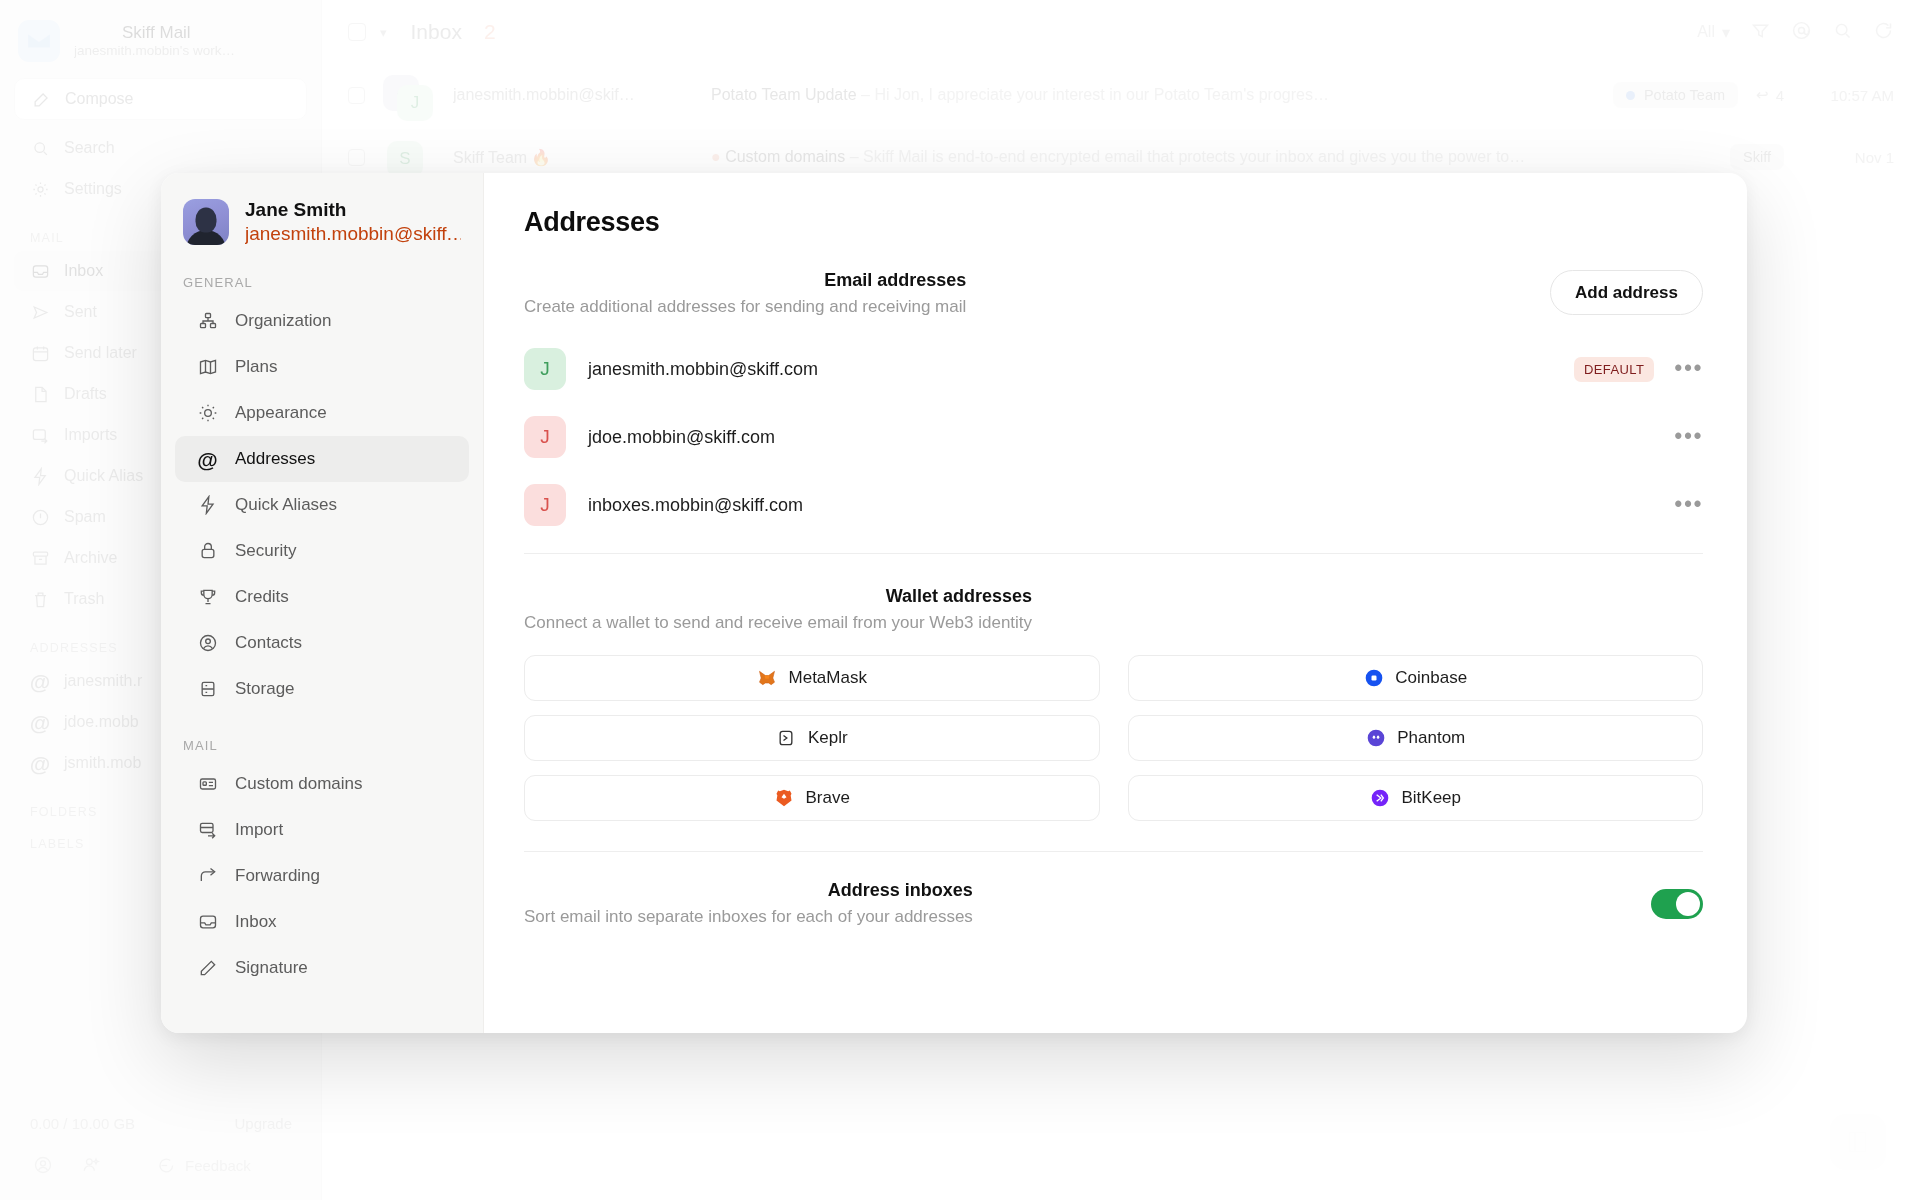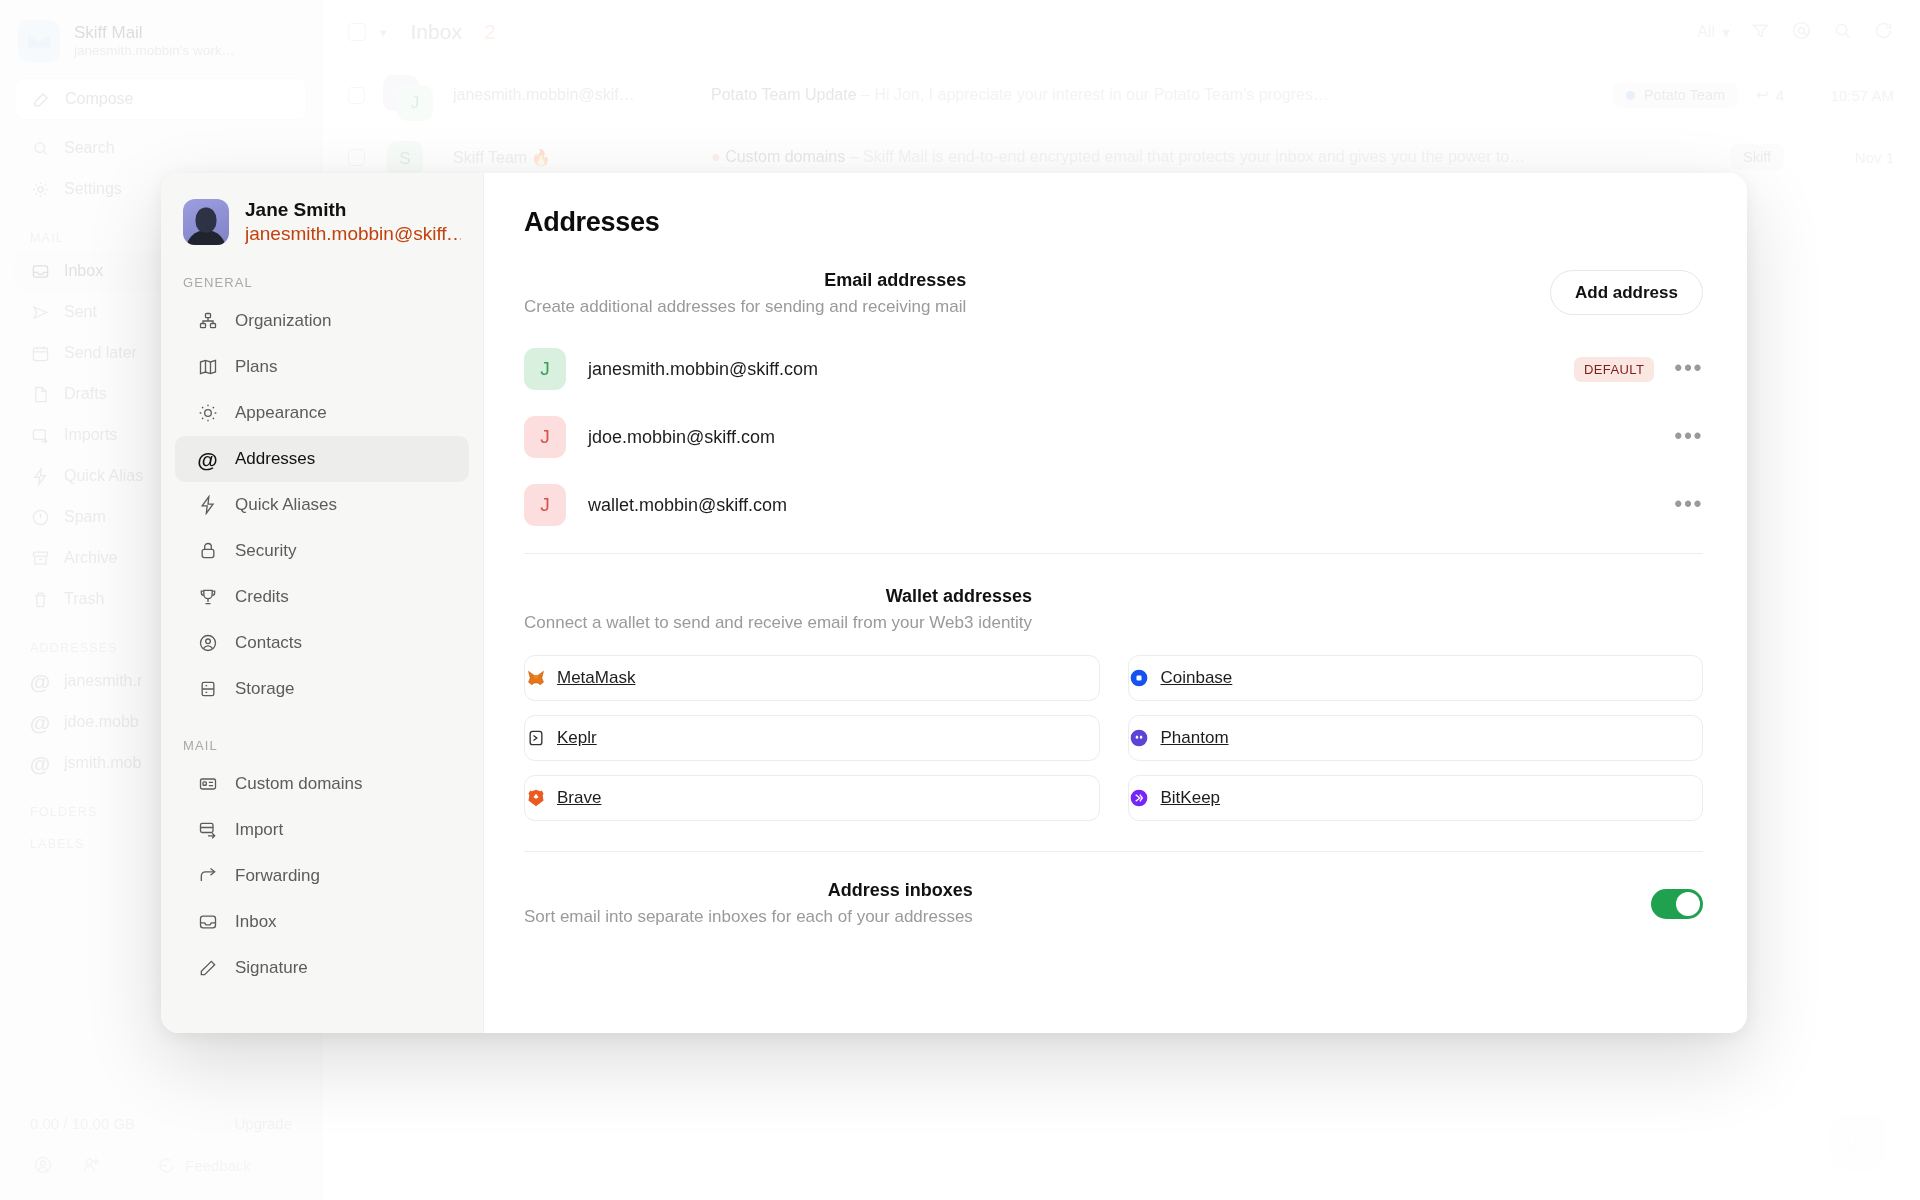--- a/index.html
+++ b/index.html
@@ -22,21 +22,21 @@
     position: absolute; left: 0; top: 0; width: 322px; height: 1200px;
     background: #f7f7f6;
     border-right: 1px solid #eceae8;
   }
   .brand { display: flex; align-items: center; gap: 14px; padding: 20px 18px 10px 18px; }
   .brand-logo {
     width: 42px; height: 42px; border-radius: 11px;
     background: #cfe1f5; display: flex; align-items: center; justify-content: center;
   }
   .brand-text { display: flex; flex-direction: column; line-height: 1.25; min-width: 0; }
-  .brand-title { font-size: 17px; color: #2f2f2f; font-weight: 400; }
+  .brand-title { font-size: 17px; color: #2f2f2f; font-weight: 400; margin-left: 48px; }
   .brand-sub { font-size: 13.5px; color: #9b9b9b; white-space: nowrap; overflow: hidden; }
 
   .compose-btn {
     margin: 6px 14px 8px 14px; height: 42px; border-radius: 10px;
     background: #ffffff; border: 1px solid #ececec;
     display: flex; align-items: center; gap: 14px; padding-left: 16px;
     font-size: 16px; color: #7b7b7b;
   }
   .side-row {
     height: 40px; margin: 1px 14px; padding-left: 16px; border-radius: 9px;
@@ -180,22 +180,22 @@
   .dots { color: #9a9a9a; font-size: 23px; letter-spacing: 1.5px; line-height: 0.6; cursor: pointer; }
 
   .divider { height: 1px; background: #eeeeee; margin-top: 14px; }
 
   .wallet-grid {
     margin-top: 22px; display: grid; grid-template-columns: 1fr 1fr;
     gap: 14px 28px;
   }
   .wallet-btn {
     height: 46px; border: 1px solid #ececec; border-radius: 11px; background: #fff;
-    display: flex; align-items: center; gap: 11px;
-    font-size: 17px; color: #1d1d1d; cursor: pointer; text-decoration: underline;
+    display: flex; align-items: center; justify-content: center; gap: 11px;
+    font-size: 17px; color: #1d1d1d; cursor: pointer;
   }
   .wicon { width: 21px; height: 21px; display: flex; align-items: center; justify-content: center; flex: none; }
 
   .inbox-row { display: flex; align-items: center; margin-top: 28px; }
   .toggle {
     margin-left: auto; width: 52px; height: 30px; border-radius: 15px; background: #1fa14f;
     position: relative; flex: none; cursor: pointer;
   }
   .toggle .knob {
     position: absolute; right: 3px; top: 3px; width: 24px; height: 24px;
@@ -627,21 +627,21 @@
       </div>
       <div class="addr-row">
         <div class="addr-av pink">J</div>
         <div class="addr-mail">jdoe.mobbin@skiff.com</div>
         <div class="addr-right">
           <span class="dots">•••</span>
         </div>
       </div>
       <div class="addr-row">
         <div class="addr-av pink">J</div>
-        <div class="addr-mail">wallet.mobbin@skiff.com</div>
+        <div class="addr-mail">inboxes.mobbin@skiff.com</div>
         <div class="addr-right">
           <span class="dots">•••</span>
         </div>
       </div>
     </div>
 
     <div class="divider"></div>
 
     <div class="sec-head">
       <div class="sec-titles">

